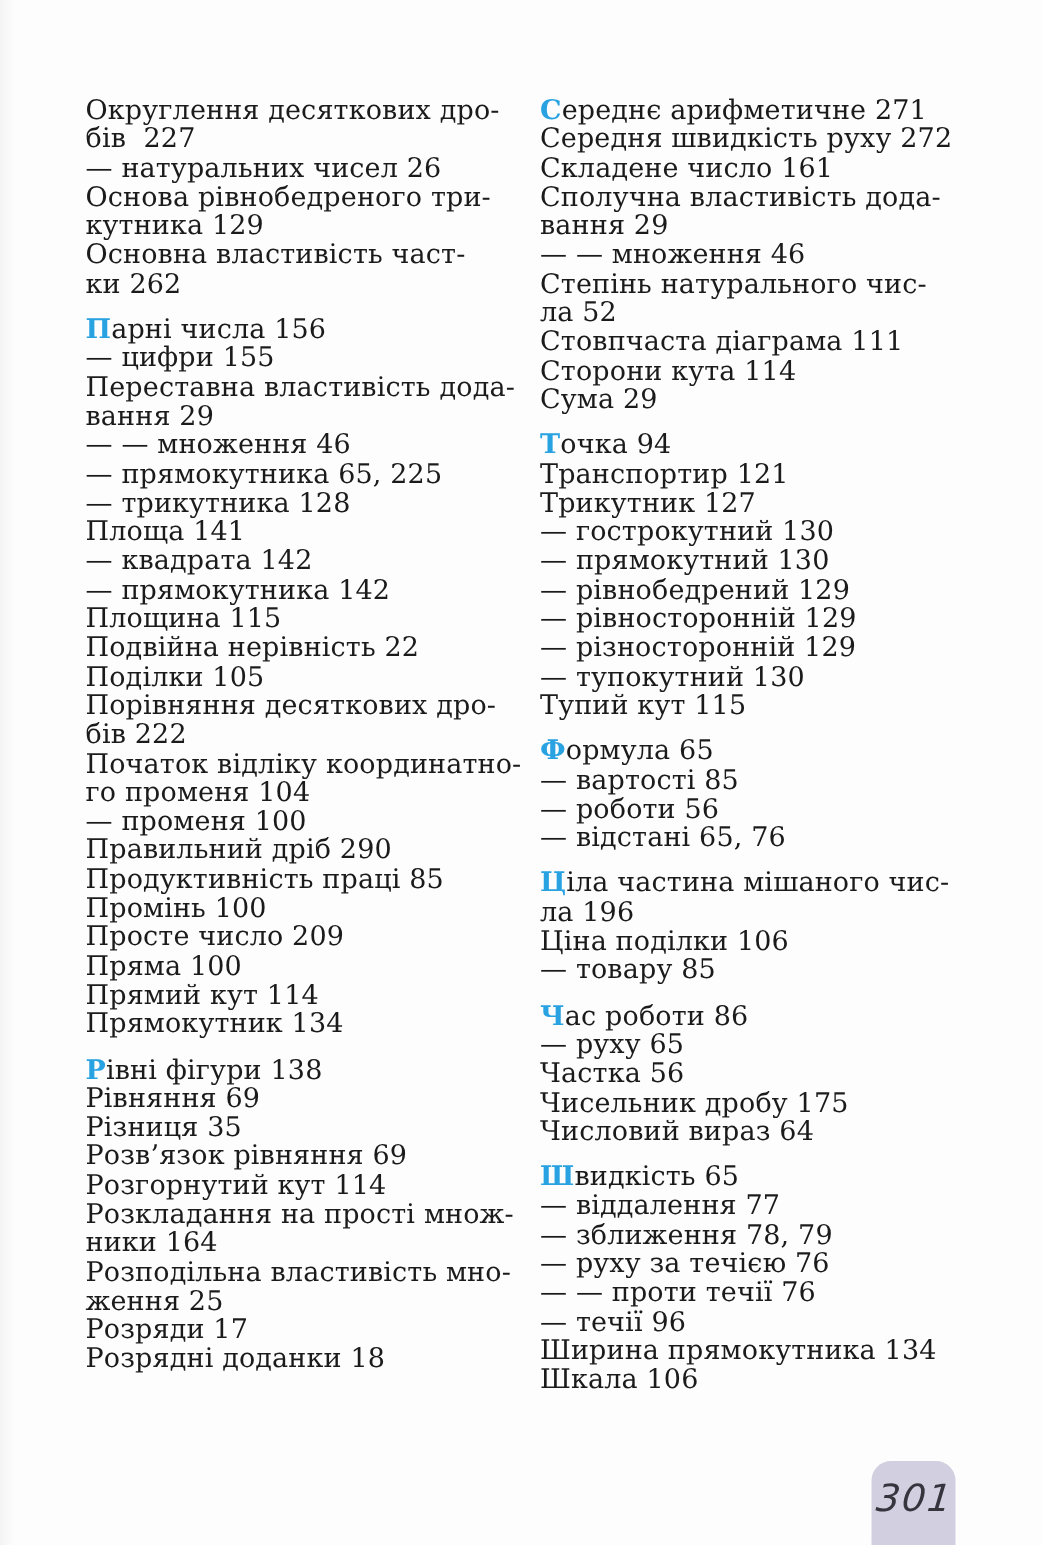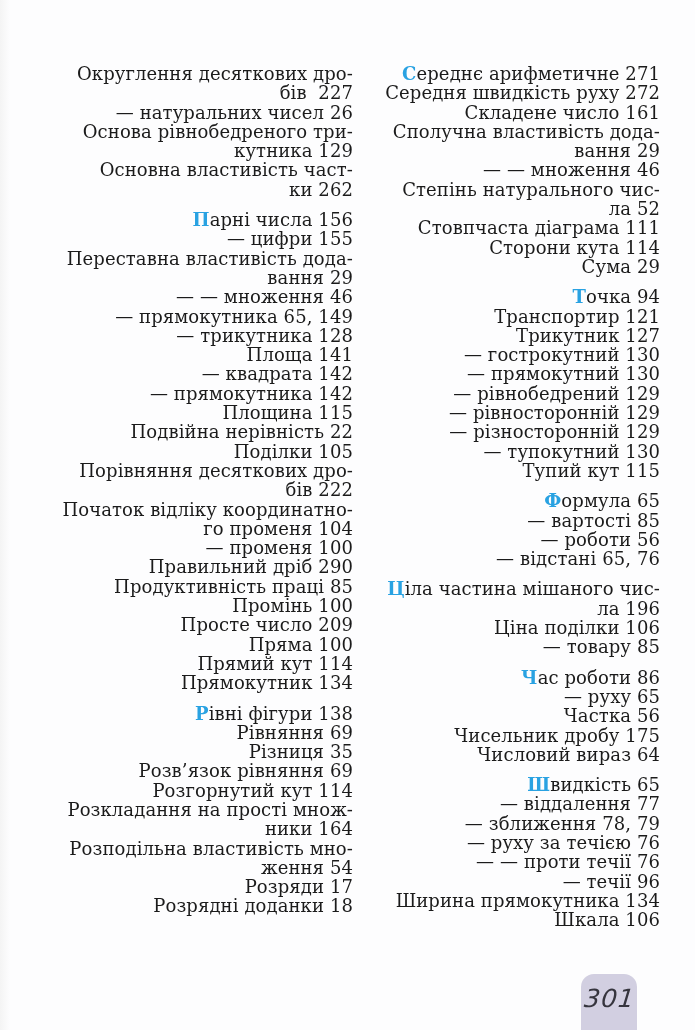--- a/index.html
+++ b/index.html
@@ -10,21 +10,20 @@
     overflow:hidden;
     font-family:"DejaVu Serif","Liberation Serif",serif;
     color:#1b1b1b;
   }
   .col{
     position:absolute;
     top:64px;
     font-size:18px;
     line-height:19.3px;
     letter-spacing:0.1px;
-    text-align:right;
   }
   #col-left{left:57px;width:296px;}
   #col-right{left:360px;width:300px;}
   .group{margin:0 0 11px 0;}
   .line{white-space:pre;}
   .initial{color:#29a2e2;font-weight:bold;}
   #page-number-tab{
     position:absolute;
     left:581px;top:974px;
     width:56px;height:56px;
@@ -55,21 +54,21 @@
         <div class="line">кутника 129</div>
         <div class="line">Основна властивість част-</div>
         <div class="line">ки 262</div>
       </div>
       <div class="group">
         <div class="line"><span class="initial">П</span>арні числа 156</div>
         <div class="line">— цифри 155</div>
         <div class="line">Переставна властивість дода-</div>
         <div class="line">вання 29</div>
         <div class="line">— — множення 46</div>
-        <div class="line">— прямокутника 65, 149</div>
+        <div class="line">— прямокутника 65, 225</div>
         <div class="line">— трикутника 128</div>
         <div class="line">Площа 141</div>
         <div class="line">— квадрата 142</div>
         <div class="line">— прямокутника 142</div>
         <div class="line">Площина 115</div>
         <div class="line">Подвійна нерівність 22</div>
         <div class="line">Поділки 105</div>
         <div class="line">Порівняння десяткових дро-</div>
         <div class="line">бів 222</div>
         <div class="line">Початок відліку координатно-</div>
@@ -85,21 +84,21 @@
       </div>
       <div class="group">
         <div class="line"><span class="initial">Р</span>івні фігури 138</div>
         <div class="line">Рівняння 69</div>
         <div class="line">Різниця 35</div>
         <div class="line">Розв’язок рівняння 69</div>
         <div class="line">Розгорнутий кут 114</div>
         <div class="line">Розкладання на прості множ-</div>
         <div class="line">ники 164</div>
         <div class="line">Розподільна властивість мно-</div>
-        <div class="line">ження 54</div>
+        <div class="line">ження 25</div>
         <div class="line">Розряди 17</div>
         <div class="line">Розрядні доданки 18</div>
       </div>
     </div>
   <div id="col-right" class="col">
       <div class="group">
         <div class="line"><span class="initial">С</span>ереднє арифметичне 271</div>
         <div class="line">Середня швидкість руху 272</div>
         <div class="line">Складене число 161</div>
         <div class="line">Сполучна властивість дода-</div>

